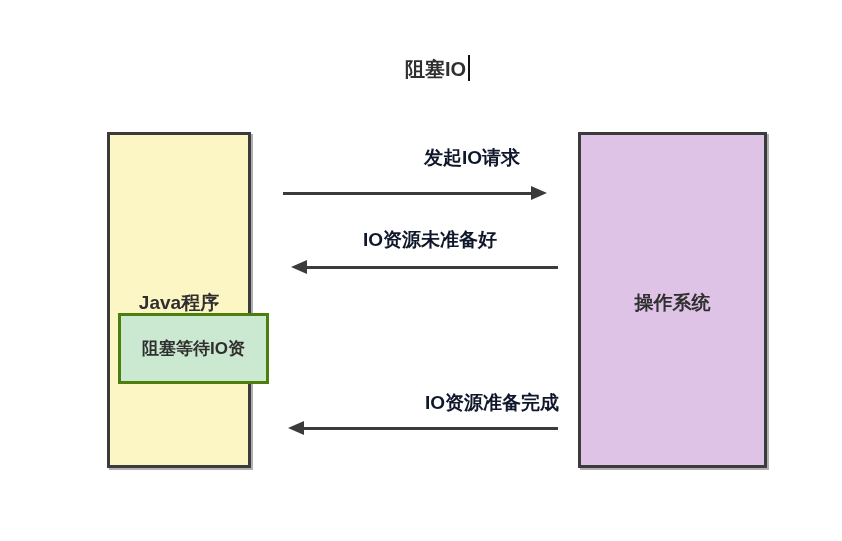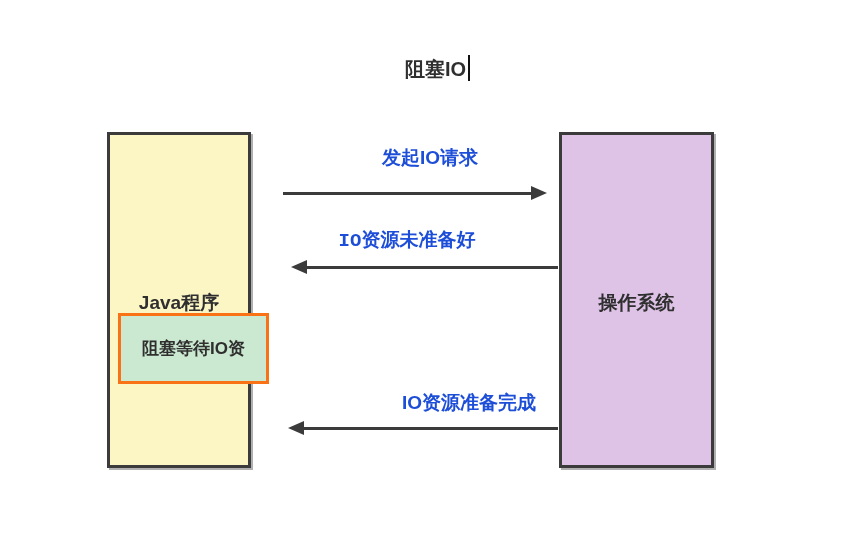--- a/index.html
+++ b/index.html
@@ -44,42 +44,42 @@
     border: 3px solid #3b3b3b;
     box-sizing: border-box;
     box-shadow: 2px 2px 0 rgba(150,150,150,0.75);
   }
   .actor-java {
     left: 107px;
     width: 144px;
     background: #fcf6c5;
   }
   .actor-os {
-    left: 559px;
-    width: 155px;
+    left: 578px;
+    width: 189px;
     background: #dec3e6;
   }
   .actor-label {
     position: absolute;
     left: 0;
     right: 0;
     top: 155px;
     text-align: center;
     font-size: 19px;
     font-weight: 700;
     color: #2f2f2f;
   }
   .state-box {
     position: absolute;
     left: 8px;
     top: 178px;
     width: 151px;
     height: 71px;
     background: #cbe8d0;
-    border: 3px solid #f97316;
+    border: 3px solid #4d7c0f;
     box-sizing: border-box;
     display: flex;
     flex-direction: column;
     align-items: center;
     justify-content: center;
     font-size: 17px;
     font-weight: 700;
     line-height: 23px;
     color: #2f2f2f;
     text-align: center;
@@ -102,24 +102,24 @@
     border-bottom: 7px solid transparent;
   }
   .arrow-head.left {
     border-right: 16px solid #3b3b3b;
     border-top: 7px solid transparent;
     border-bottom: 7px solid transparent;
   }
   .msg-label {
     position: absolute;
     width: 180px;
-    text-align: center;
+    text-align: right;
     font-size: 19px;
     font-weight: 700;
-    color: #1d4ed8;
+    color: #0f172a;
     white-space: nowrap;
   }
 </style>
 </head>
 <body>
 
 <div class="canvas">
 
   <div class="diagram-title">
     <span>阻塞IO</span><span class="caret"></span>
@@ -135,21 +135,21 @@
   <div class="actor-box actor-os">
     <div class="actor-label">操作系统</div>
   </div>
 
   <div class="msg-label" style="left:340px; top:145px;">发起IO请求</div>
   <div>
     <div class="arrow-line" style="left:283px; top:192px; width:250px;"></div>
     <div class="arrow-head right" style="left:531px; top:186px;"></div>
   </div>
 
-  <div class="msg-label" style="left:317px; top:227px;font-family:Liberation Mono, monospace;">IO资源未准备好</div>
+  <div class="msg-label" style="left:317px; top:227px;">IO资源未准备好</div>
   <div>
     <div class="arrow-head left" style="left:291px; top:260px;"></div>
     <div class="arrow-line" style="left:306px; top:266px; width:252px;"></div>
   </div>
 
   <div class="msg-label" style="left:379px; top:390px;">IO资源准备完成</div>
   <div>
     <div class="arrow-head left" style="left:288px; top:421px;"></div>
     <div class="arrow-line" style="left:303px; top:427px; width:255px;"></div>
   </div>

